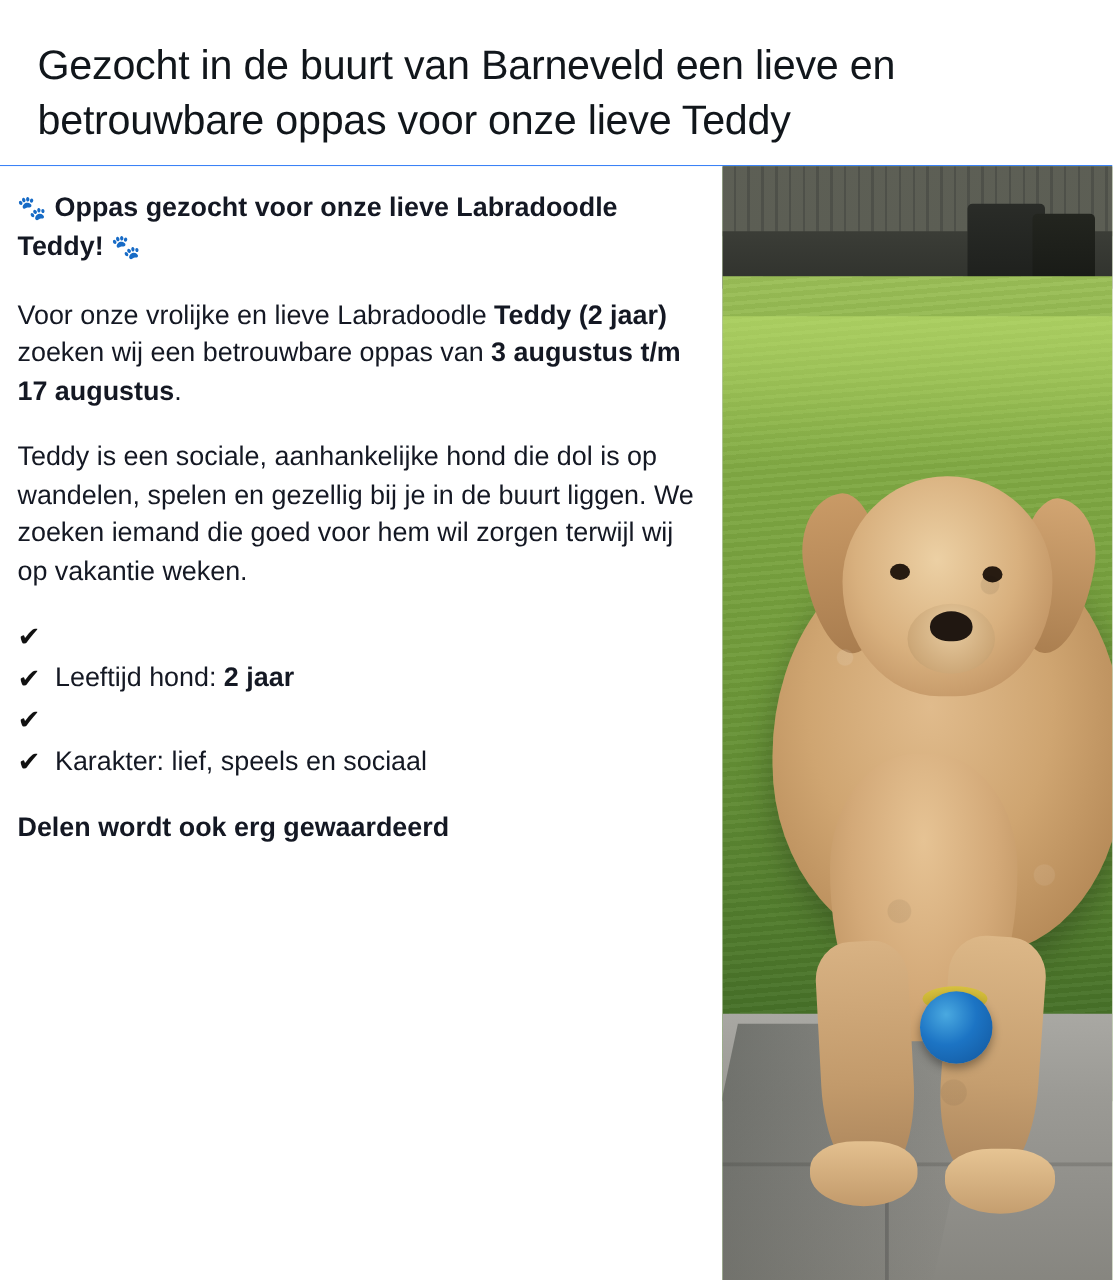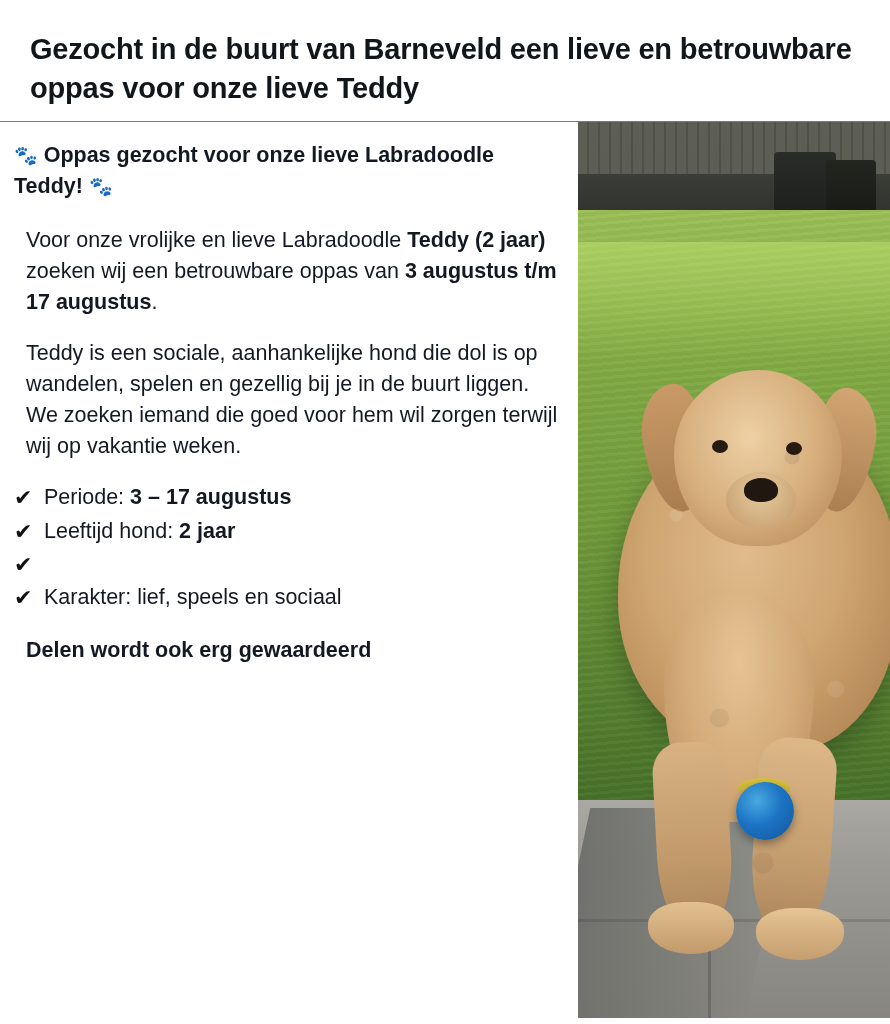--- a/index.html
+++ b/index.html
@@ -16,23 +16,23 @@
   }
   .page {
     position: relative;
     width: 890px;
     height: 1024px;
     background: #ffffff;
     box-sizing: border-box;
   }
   .headline {
     padding: 30px 16px 14px 30px;
-    font-size: 29px;
+    font-size: 33px;
     line-height: 1.33;
-    font-weight: 700;
+    font-weight: 400;
     color: #11161b;
     letter-spacing: -0.2px;
   }
   .content-row {
     display: flex;
     align-items: stretch;
     width: 890px;
     height: 896px;
     border-top: 1px solid #3b82f6;
   }
@@ -40,21 +40,21 @@
     width: 578px;
     box-sizing: border-box;
     padding: 18px 16px 0 14px;
     font-size: 21.5px;
     line-height: 1.43;
     color: #141823;
     background: #fff;
     overflow: hidden;
   }
   .post-text p {
-    margin: 0 0 21px 12px;
+    margin: 0 0 21px 0;
   }
   .post-text p.tight {
     margin-bottom: 0;
     font-weight: bold;
   }
   .post-text b {
     font-weight: 700;
   }
   .paw {
     font-size: 19px;
@@ -282,21 +282,20 @@
 
       <p>
         <span>Voor onze vrolijke en lieve Labradoodle </span><b>Teddy (2 jaar)</b><span> zoeken wij een betrouwbare oppas van </span><b>3 augustus t/m 17 augustus</b><span>.</span>
       </p>
 
       <p>Teddy is een sociale, aanhankelijke hond die dol is op wandelen, spelen en gezellig bij je in de buurt liggen. We zoeken iemand die goed voor hem wil zorgen terwijl wij op vakantie weken.</p>
 
       <ul class="checklist">
         <li>
           <span class="check">✔</span>
-          <span><span>Periode: </span><b>3 – 17 augustus</b></span>
         </li>
         <li>
           <span class="check">✔</span>
           <span><span>Leeftijd hond: </span><b>2 jaar</b></span>
         </li>
         <li>
           <span class="check">✔</span>
         </li>
         <li>
           <span class="check">✔</span>

